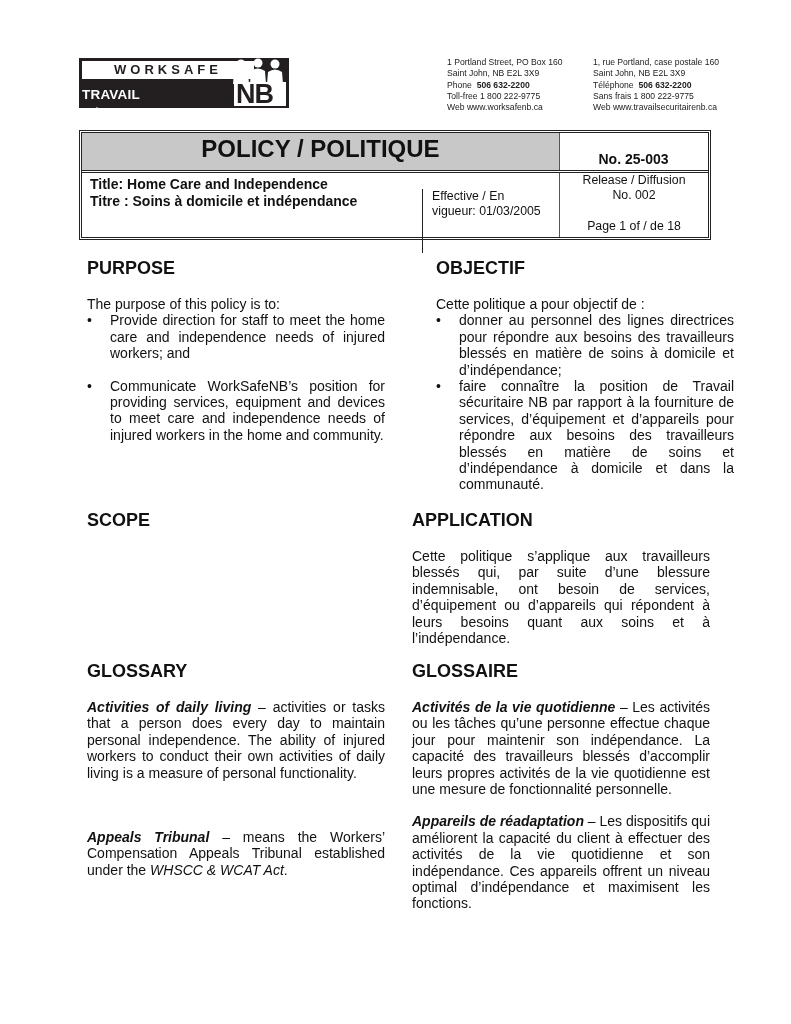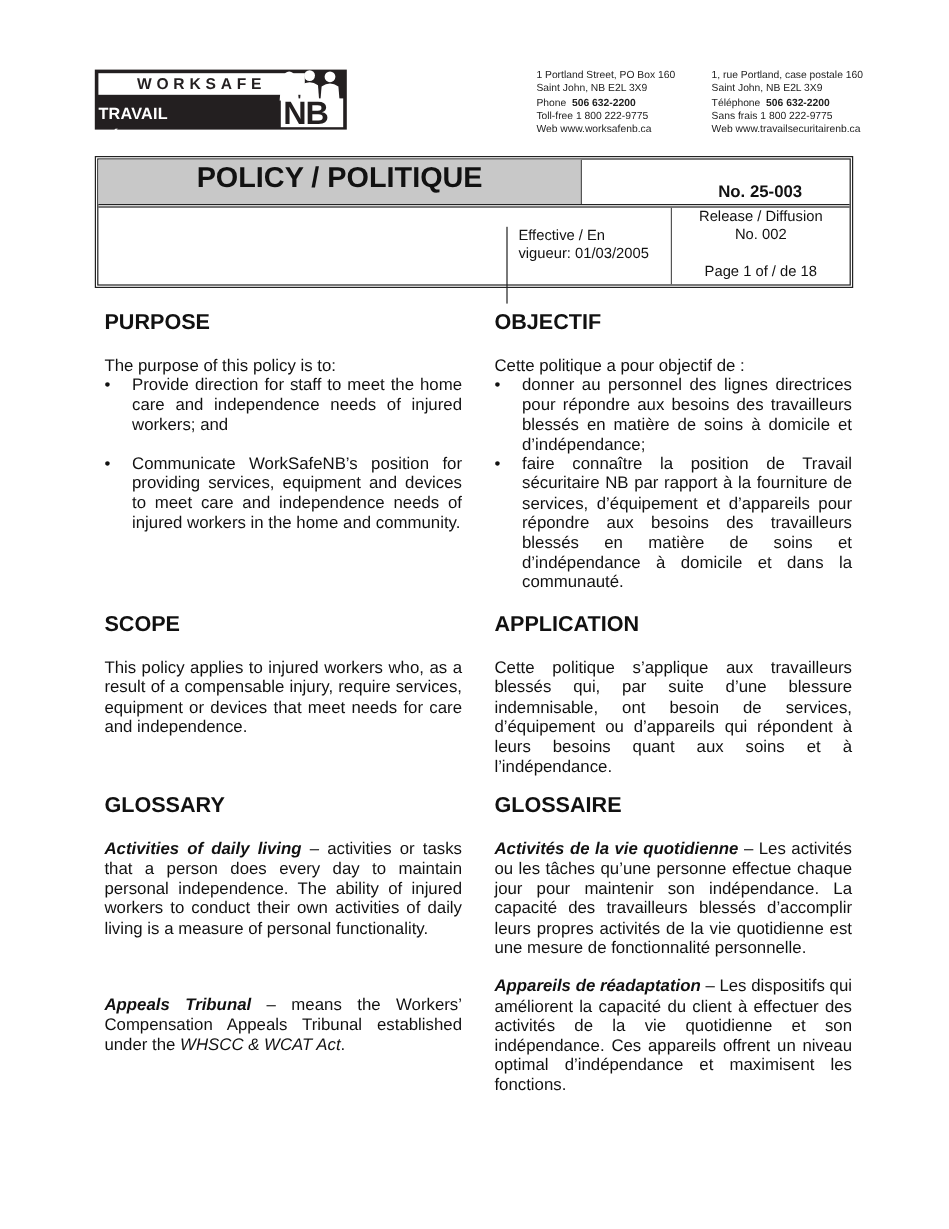--- a/index.html
+++ b/index.html
@@ -21,21 +21,21 @@
   
   .addr { position: absolute; top: 57px; font-size: 8.6px; line-height: 11.3px; color: #222;
           font-family: "Liberation Sans", sans-serif; }
   .addr.en { left: 447px; }
   .addr.fr { left: 593px; }
   .addr b { font-weight: bold; }
 
   
   .ptable { position: absolute; left: 79px; top: 130px; width: 632px; height: 110px;
             border: 3px double #222; box-sizing: border-box; }
-  .ph-title { position: absolute; left: 0; top: 0; width: 403px; height: 37px; background: #c8c8c8;
+  .ph-title { position: absolute; left: 0; top: 0; width: 478px; height: 37px; background: #c8c8c8;
               border-right: 1px solid #555; box-sizing: border-box; }
   .ph-title span { position: absolute; left: 0; right: 0; top: 2px; text-align: center;
                    font-weight: bold; font-size: 24px; }
   .ph-no { position: absolute; left: 477px; top: 0; right: 0; height: 37px; padding-left: 48px; }
   .ph-no span { position: absolute; left: 0; right: 0; top: 18px; text-align: center; font-weight: bold; font-size: 14px; }
   .ph-sep { position: absolute; left: 0; right: 0; top: 37px; height: 0; border-top: 3px double #222; }
   .pc-title { position: absolute; left: 8px; top: 43px; font-weight: bold; font-size: 14px; line-height: 17px; }
   .pc-eff { position: absolute; left: 340px; top: 40px; width: 137px; height: 64px; border-left: 1px solid #222;
             box-sizing: border-box; padding-left: 9px; font-size: 12.3px; line-height: 15px; margin-top: 16px; }
   .pc-rel { position: absolute; left: 477px; top: 40px; right: 0; height: 64px; border-left: 1px solid #555;
@@ -96,20 +96,24 @@
 </div>
 
 <div class="ptable">
   <div class="ph-title">
     <span>POLICY / POLITIQUE</span>
   </div>
   <div class="ph-no">
     <span>No. 25-003</span>
   </div>
   <div class="ph-sep"></div>
+  <div class="pc-title">
+    <div>Title: Home Care and Independence</div>
+    <div>Titre : Soins à domicile et indépendance</div>
+  </div>
   <div class="pc-eff">
     <div>Effective / En</div>
     <div>vigueur: 01/03/2005</div>
   </div>
   <div class="pc-rel">
     <div>Release / Diffusion</div>
     <div>No. 002</div>
     <div class="pc-page">Page 1 of / de 18</div>
   </div>
 </div>
@@ -118,34 +122,33 @@
   <h2>PURPOSE</h2>
   <div style="height:18px"></div>
   <p>The purpose of this policy is to:</p>
   <ul>
     <li><span class="bullet">•</span><span>Provide direction for staff to meet the home care and independence needs of injured workers; and</span></li>
     <li class="gap"></li>
     <li><span class="bullet">•</span><span>Communicate WorkSafeNB’s position for providing services, equipment and devices to meet care and independence needs of injured workers in the home and community.</span></li>
   </ul>
 </div>
 
-<div class="col right" style="top:258px;">
+<div class="col right" style="top:258px;margin-left:24px;">
   <h2>OBJECTIF</h2>
   <div style="height:18px"></div>
   <p>Cette politique a pour objectif de :</p>
   <ul>
     <li><span class="bullet">•</span><span>donner au personnel des lignes directrices pour répondre aux besoins des travailleurs blessés en matière de soins à domicile et d’indépendance;</span></li>
     <li><span class="bullet">•</span><span>faire connaître la position de Travail sécuritaire NB par rapport à la fourniture de services, d’équipement et d’appareils pour répondre aux besoins des travailleurs blessés en matière de soins et d’indépendance à domicile et dans la communauté.</span></li>
   </ul>
 </div>
 
 <div class="col left" style="top:510px;">
   <h2>SCOPE</h2>
   <div style="height:18px"></div>
-  <p>This policy applies to injured workers who, as a result of a compensable injury, require services, equipment or devices that meet needs for care and independence.</p>
 </div>
 
 <div class="col right" style="top:510px;">
   <h2>APPLICATION</h2>
   <div style="height:18px"></div>
   <p>Cette politique s’applique aux travailleurs blessés qui, par suite d’une blessure indemnisable, ont besoin de services, d’équipement ou d’appareils qui répondent à leurs besoins quant aux soins et à l’indépendance.</p>
 </div>
 
 <div class="col left" style="top:661px;">
   <h2>GLOSSARY</h2>

